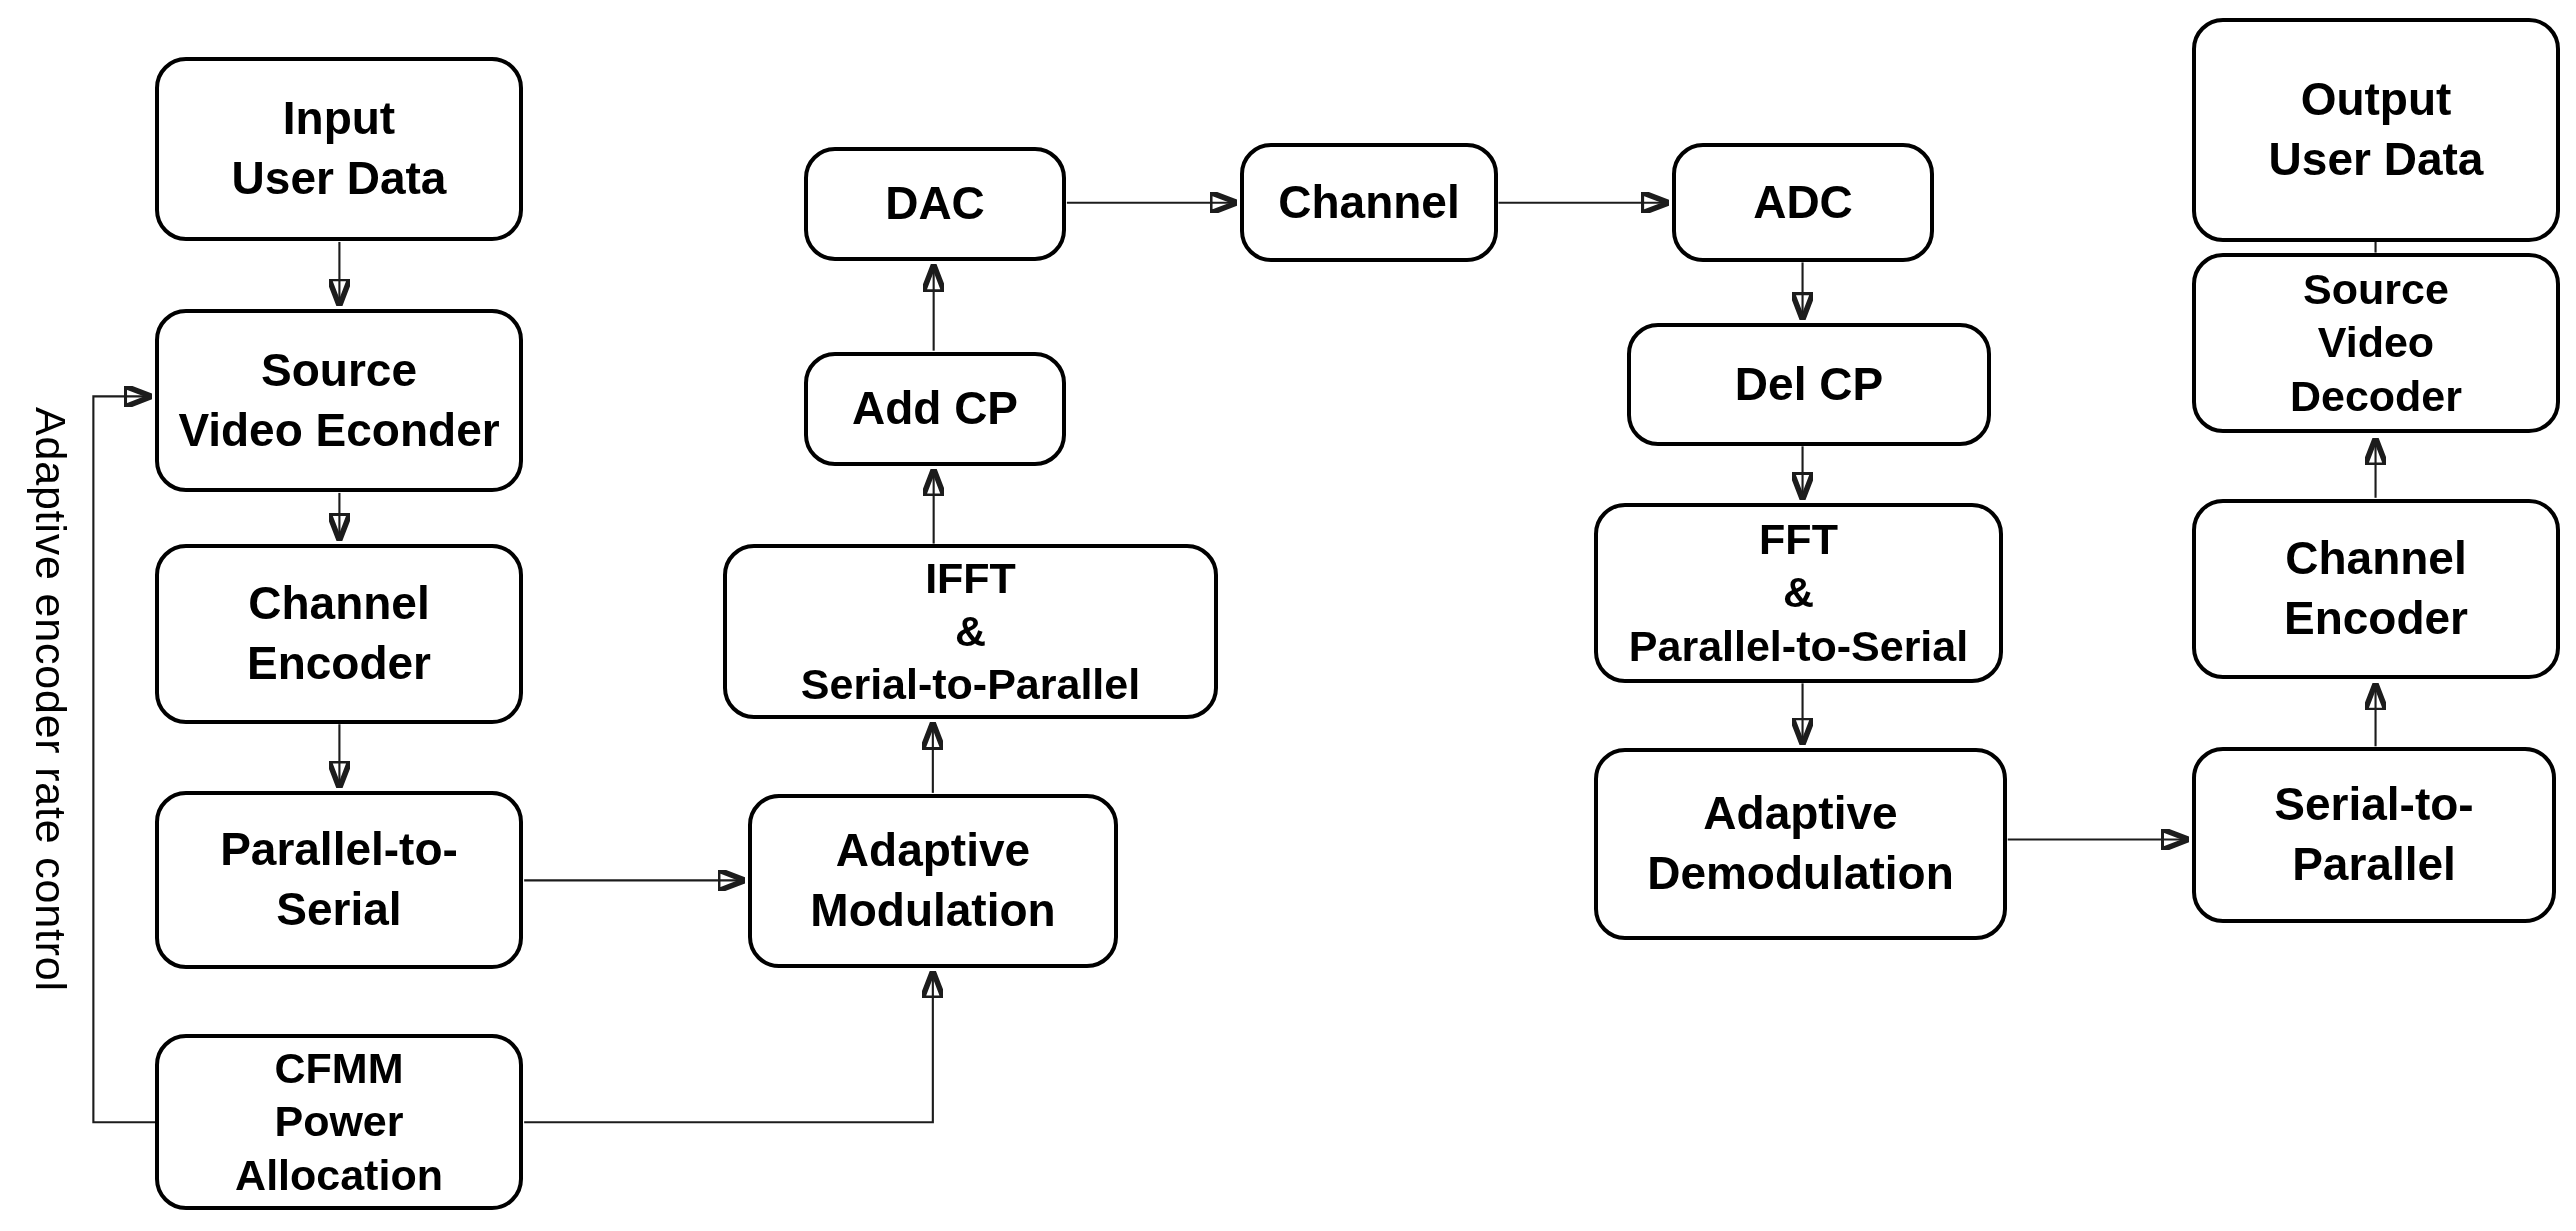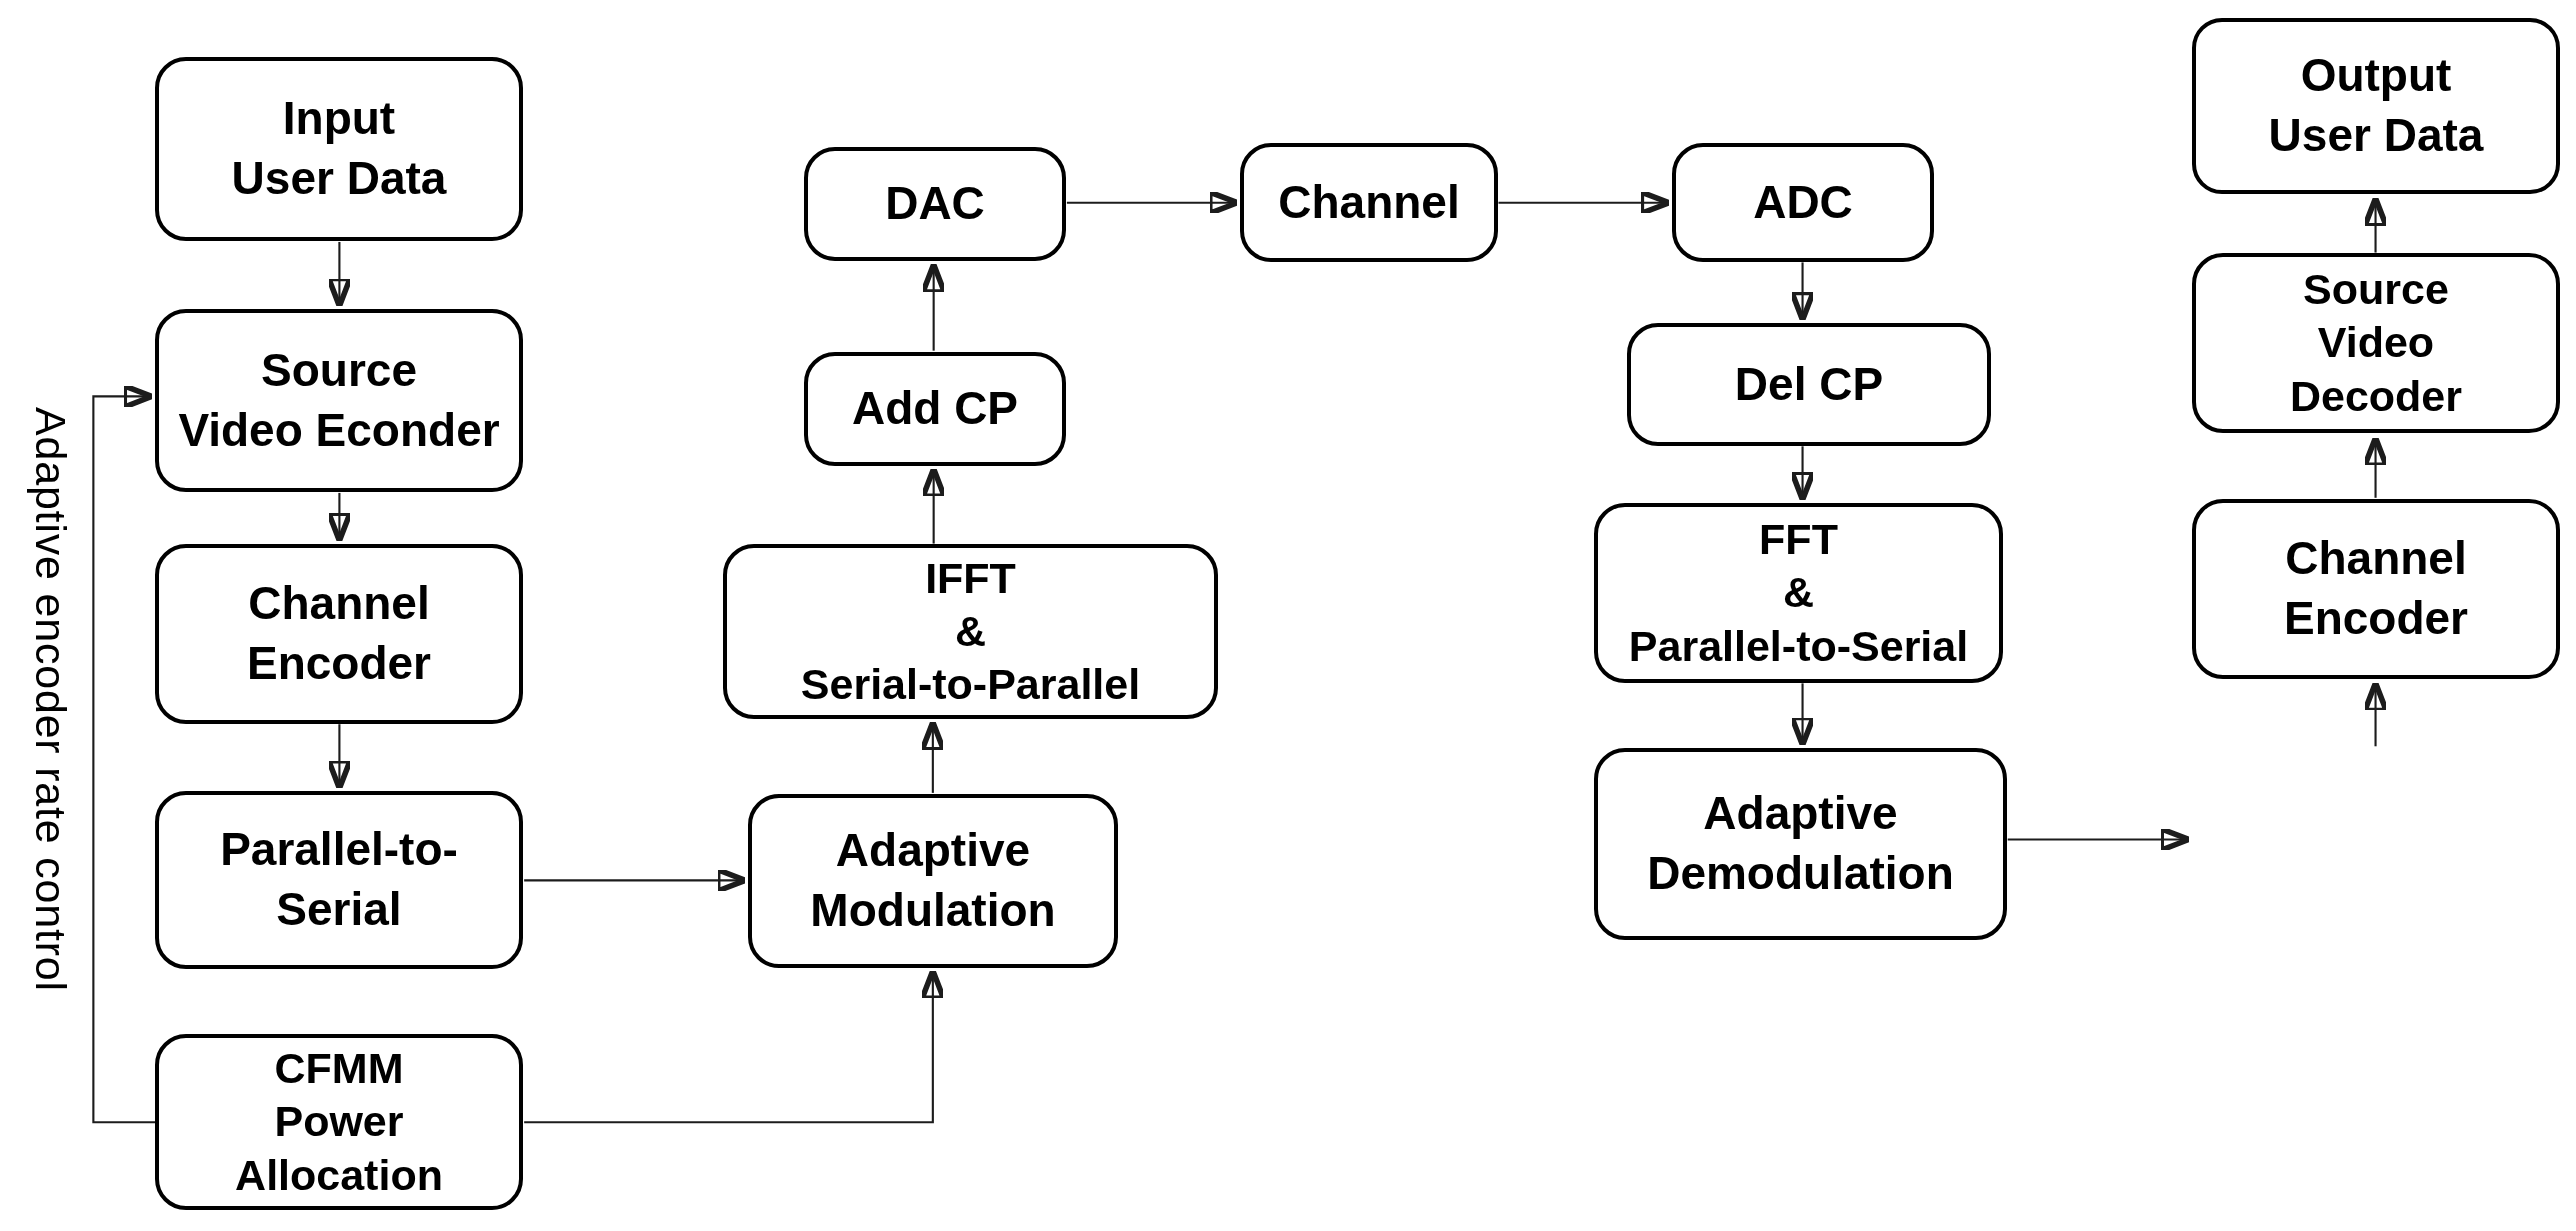--- a/index.html
+++ b/index.html
@@ -61,21 +61,21 @@
   
   .n-ch   { left: 1240px; top: 143px;  width: 258px; height: 119px; }
   .n-adc  { left: 1672px; top: 143px;  width: 262px; height: 119px; }
   .n-dcp  { left: 1627px; top: 323px;  width: 364px; height: 123px; text-align: right; }
   .n-fft  { left: 1594px; top: 503px;  width: 409px; height: 180px; }
   .n-ad   { left: 1594px; top: 748px;  width: 413px; height: 192px; }
   
   .n-s2p  { left: 2192px; top: 747px;  width: 364px; height: 176px; }
   .n-cer  { left: 2192px; top: 499px;  width: 368px; height: 180px; }
   .n-svd  { left: 2192px; top: 253px;  width: 368px; height: 180px; }
-  .n-oud  { left: 2192px; top: 18px;   width: 368px; height: 176px; border-radius: 30px; }
+  .n-oud  { left: 2192px; top: 18px;   width: 368px; height: 224px; }
 
   .side-label {
     position: absolute;
     left: 26px;
     top: 407px;
     height: 736px;
     writing-mode: vertical-rl;
     text-orientation: mixed;
     font-size: 43px;
     font-weight: 400;
@@ -139,20 +139,22 @@
 
   <div class="node n-ch">Channel</div>
   <div class="node n-adc">ADC</div>
   <div class="node n-dcp">Del CP</div>
   <div class="node n-fft three-line">FFT
 &amp;
 Parallel-to-Serial</div>
   <div class="node n-ad">Adaptive
 Demodulation</div>
 
+  <div class="node n-s2p">Serial-to-
+Parallel</div>
   <div class="node n-cer">Channel
 Encoder</div>
   <div class="node n-svd three-line">Source
 Video
 Decoder</div>
   <div class="node n-oud">Output
 User Data</div>
 
 </div>
 

